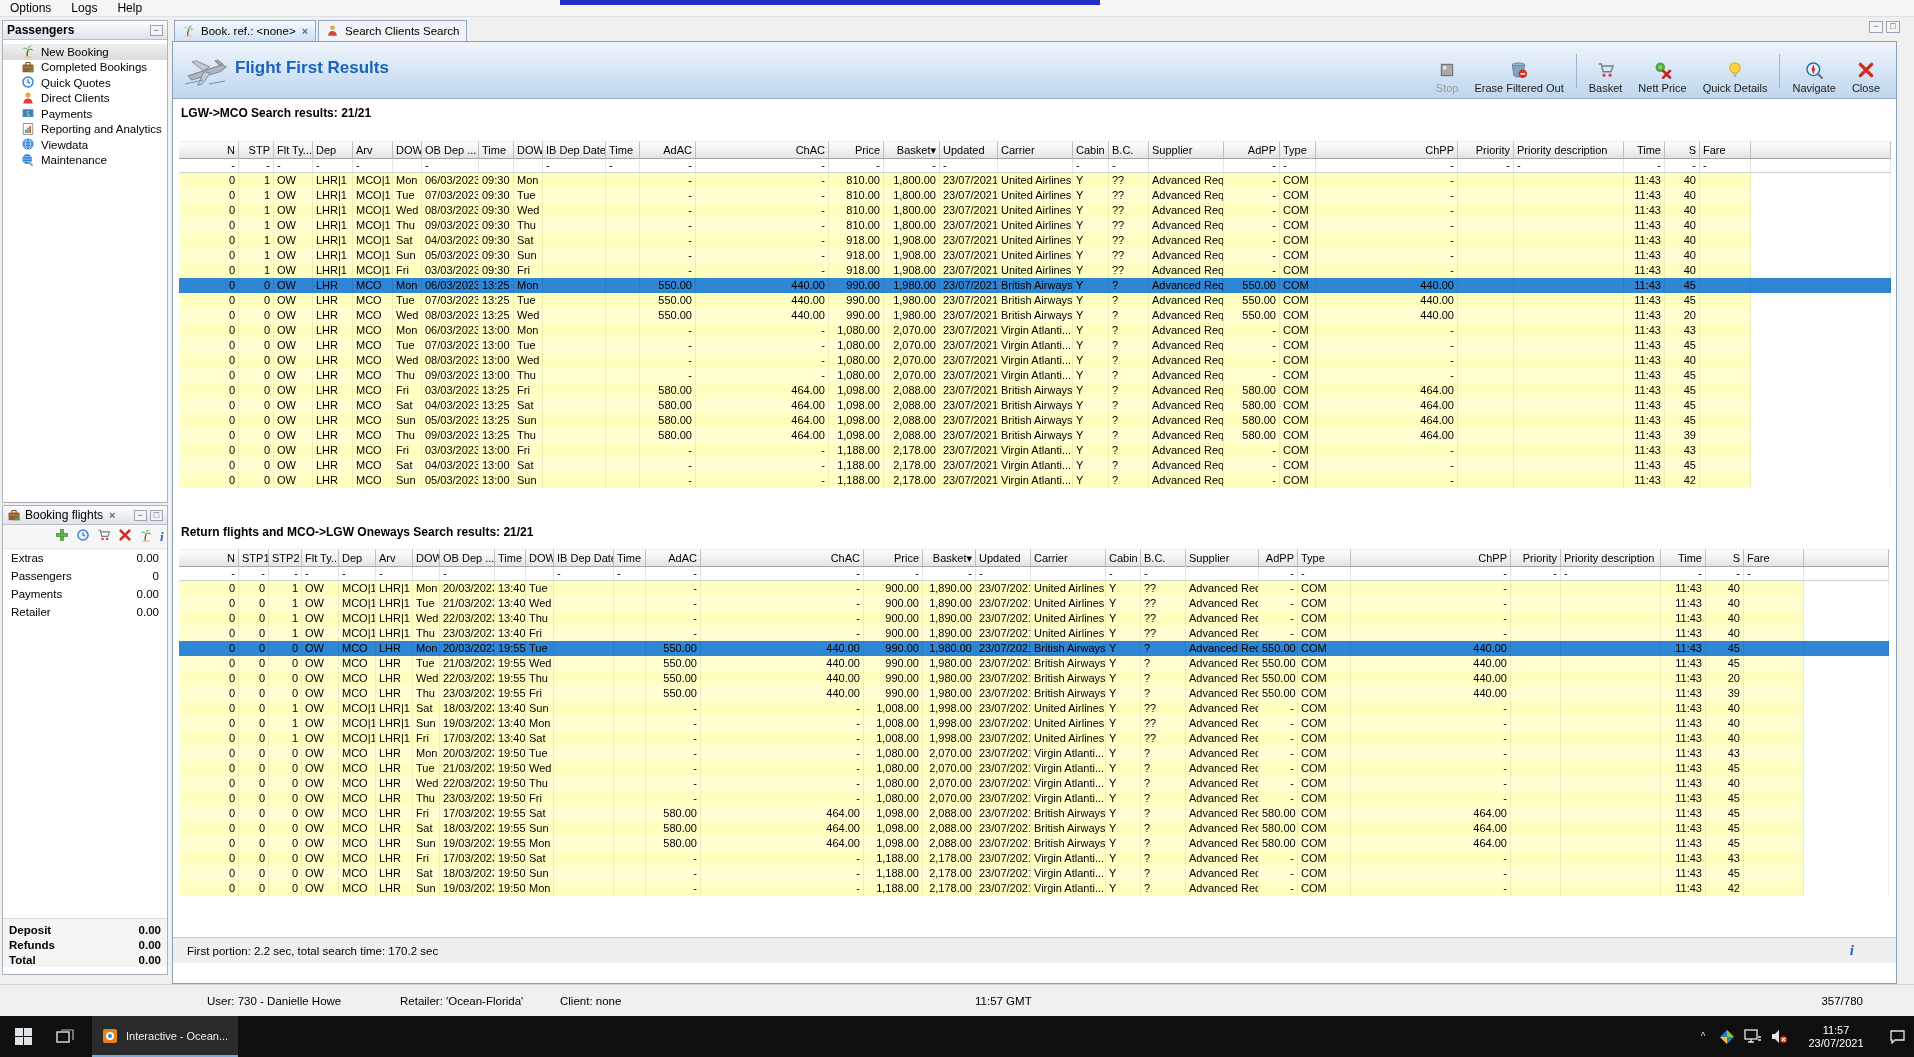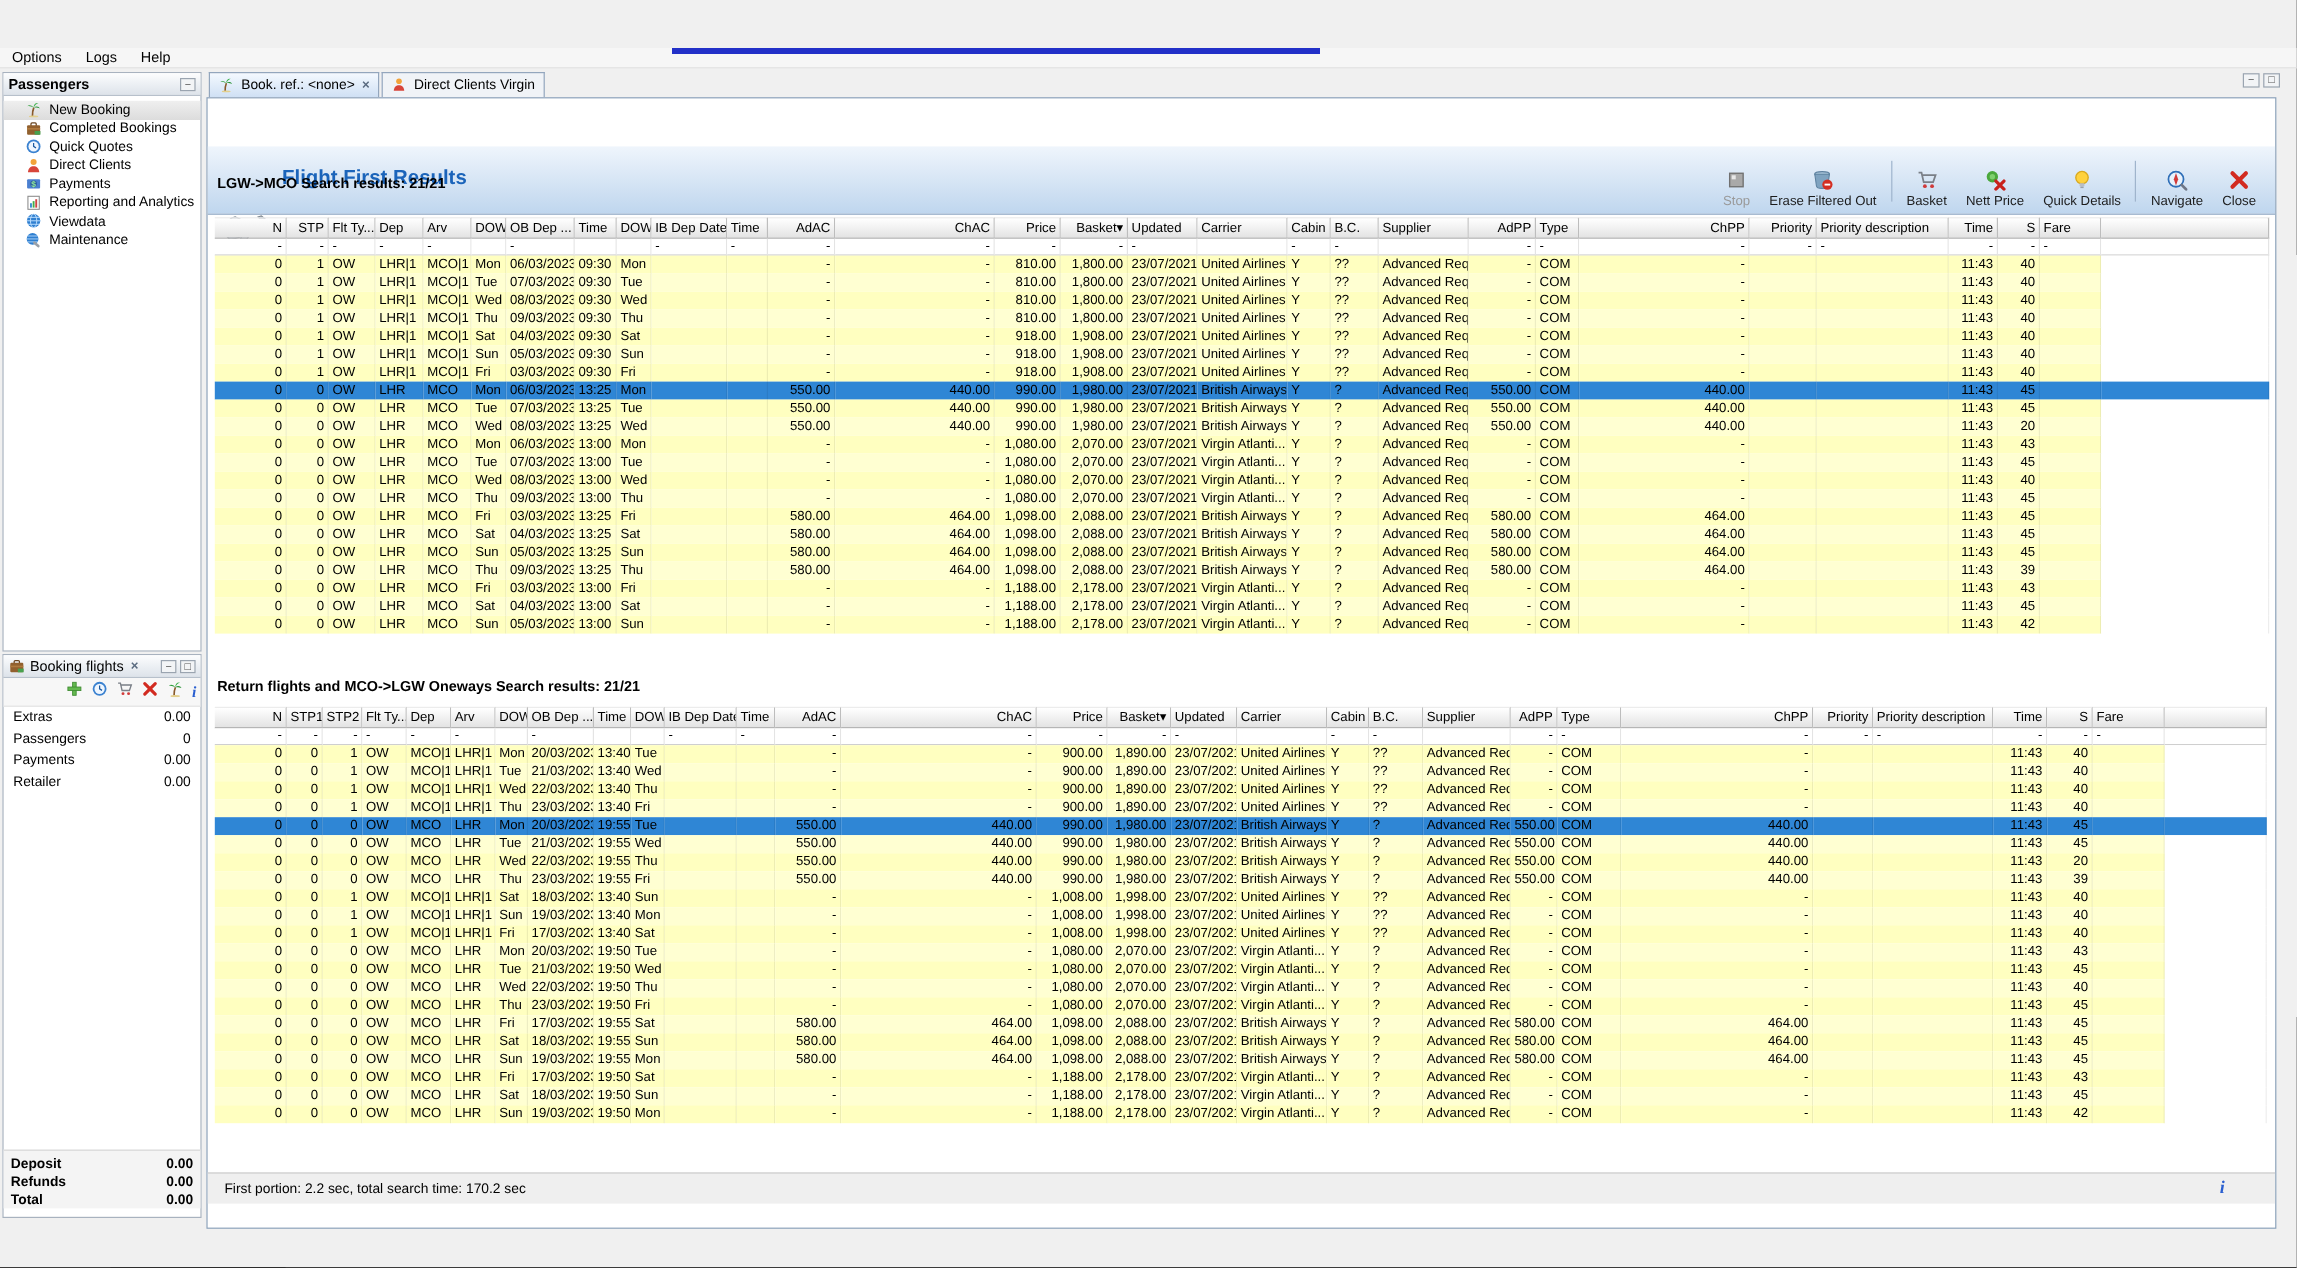--- a/index.html
+++ b/index.html
@@ -1,19 +1,19 @@
 <!DOCTYPE html>
 <html><head>
 <meta charset="utf-8">
 <style>
   html,body{margin:0;padding:0;background:#444;}
   *{box-sizing:border-box;}
   .screen{position:relative;width:1914px;height:1057px;background:#f0f0f0;overflow:hidden;
           font-family:"Liberation Sans","DejaVu Sans",sans-serif;color:#000;}
-  .abs{position:absolute;margin-top:40px;}
+  .abs{position:absolute;}
 
   
   .menubar{left:0;top:0;width:1914px;height:17px;background:#f6f6f6;border-bottom:1px solid #e0e0e0;
            display:flex;align-items:center;font-size:12px;}
   .menu-item{padding:0 10px;height:17px;line-height:17px;cursor:default;}
   .bluestrip{left:560px;top:0;width:540px;height:5px;background:#2230c8;}
 
   
   .panel{background:#fff;border:1px solid #a8b2bf;}
   .panel-title{height:19px;background:linear-gradient(#fcfdfe,#dde3ea);border-bottom:1px solid #b7c0cb;
@@ -258,21 +258,21 @@
             <ellipse cx="8" cy="15" rx="4.5" ry="1" fill="#e3cf8d"></ellipse>
           </svg></span>
         <span>Book. ref.: &lt;none&gt;</span>
         <span class="tab-close">×</span>
       </div>
       <div class="doc-tab">
         <span class="ic"><svg width="13" height="13" viewBox="0 0 16 16" xmlns="http://www.w3.org/2000/svg">
             <circle cx="8" cy="4.6" r="2.9" fill="#f2a33a"></circle>
             <path d="M2.6 14.4c.4-4.2 2.5-5.8 5.4-5.8s5 1.6 5.4 5.8z" fill="#d8453a"></path>
           </svg></span>
-        <span>Direct Clients Virgin</span>
+        <span>Search Clients Search</span>
       </div>
     </div>
   <div class="abs" style="left:1866px;top:21px;display:flex;">
     <span class="win-glyph" style="width:14px;height:12px;">−</span>
     <span class="win-glyph" style="width:14px;height:12px;">□</span>
   </div>
 
   <div class="abs win-body" style="left:172px;top:41px;width:1725px;height:943px;" id="win-body">
     <div class="abs banner">
       <span class="abs" style="left:10px;top:8px;" id="plane-icon"><svg width="46" height="38" viewBox="0 0 46 38" xmlns="http://www.w3.org/2000/svg">
@@ -1799,20 +1799,27 @@
           <div class="tcell r" style="width: 50px; background: rgb(255, 255, 192);"></div>
           <div class="tcell" style="width: 100px; background: rgb(255, 255, 192);"></div>
           <div class="tcell r" style="width: 45px; background: rgb(255, 255, 192);">11:43</div>
           <div class="tcell r" style="width: 38px; background: rgb(255, 255, 192);">42</div>
           <div class="tcell" style="width: 60px; background: rgb(255, 255, 192);"></div>
           <div class="tcell" style="width: 85px; background: rgb(255, 255, 255);"></div>
         </div>
       </div>
     </div>
 
+  <div class="abs statusbar">
+    <span class="abs" style="left:207px;top:10px;">User: 730 - Danielle Howe</span>
+    <span class="abs" style="left:400px;top:10px;">Retailer: 'Ocean-Florida'</span>
+    <span class="abs" style="left:560px;top:10px;">Client: none</span>
+    <span class="abs" style="left:975px;top:10px;">11:57 GMT</span>
+    <span class="abs" style="left:1803px;top:10px;width:60px;text-align:right;">357/780</span>
+  </div>
 
   <div class="abs taskbar">
     <div class="tb-ic" style="width:46px;" id="start-logo">
         <svg width="17" height="17" viewBox="0 0 17 17">
           <rect x="0" y="0" width="8" height="8" fill="#dfe3e6"></rect>
           <rect x="9" y="0" width="8" height="8" fill="#dfe3e6"></rect>
           <rect x="0" y="9" width="8" height="8" fill="#dfe3e6"></rect>
           <rect x="9" y="9" width="8" height="8" fill="#dfe3e6"></rect>
         </svg>
       </div>

